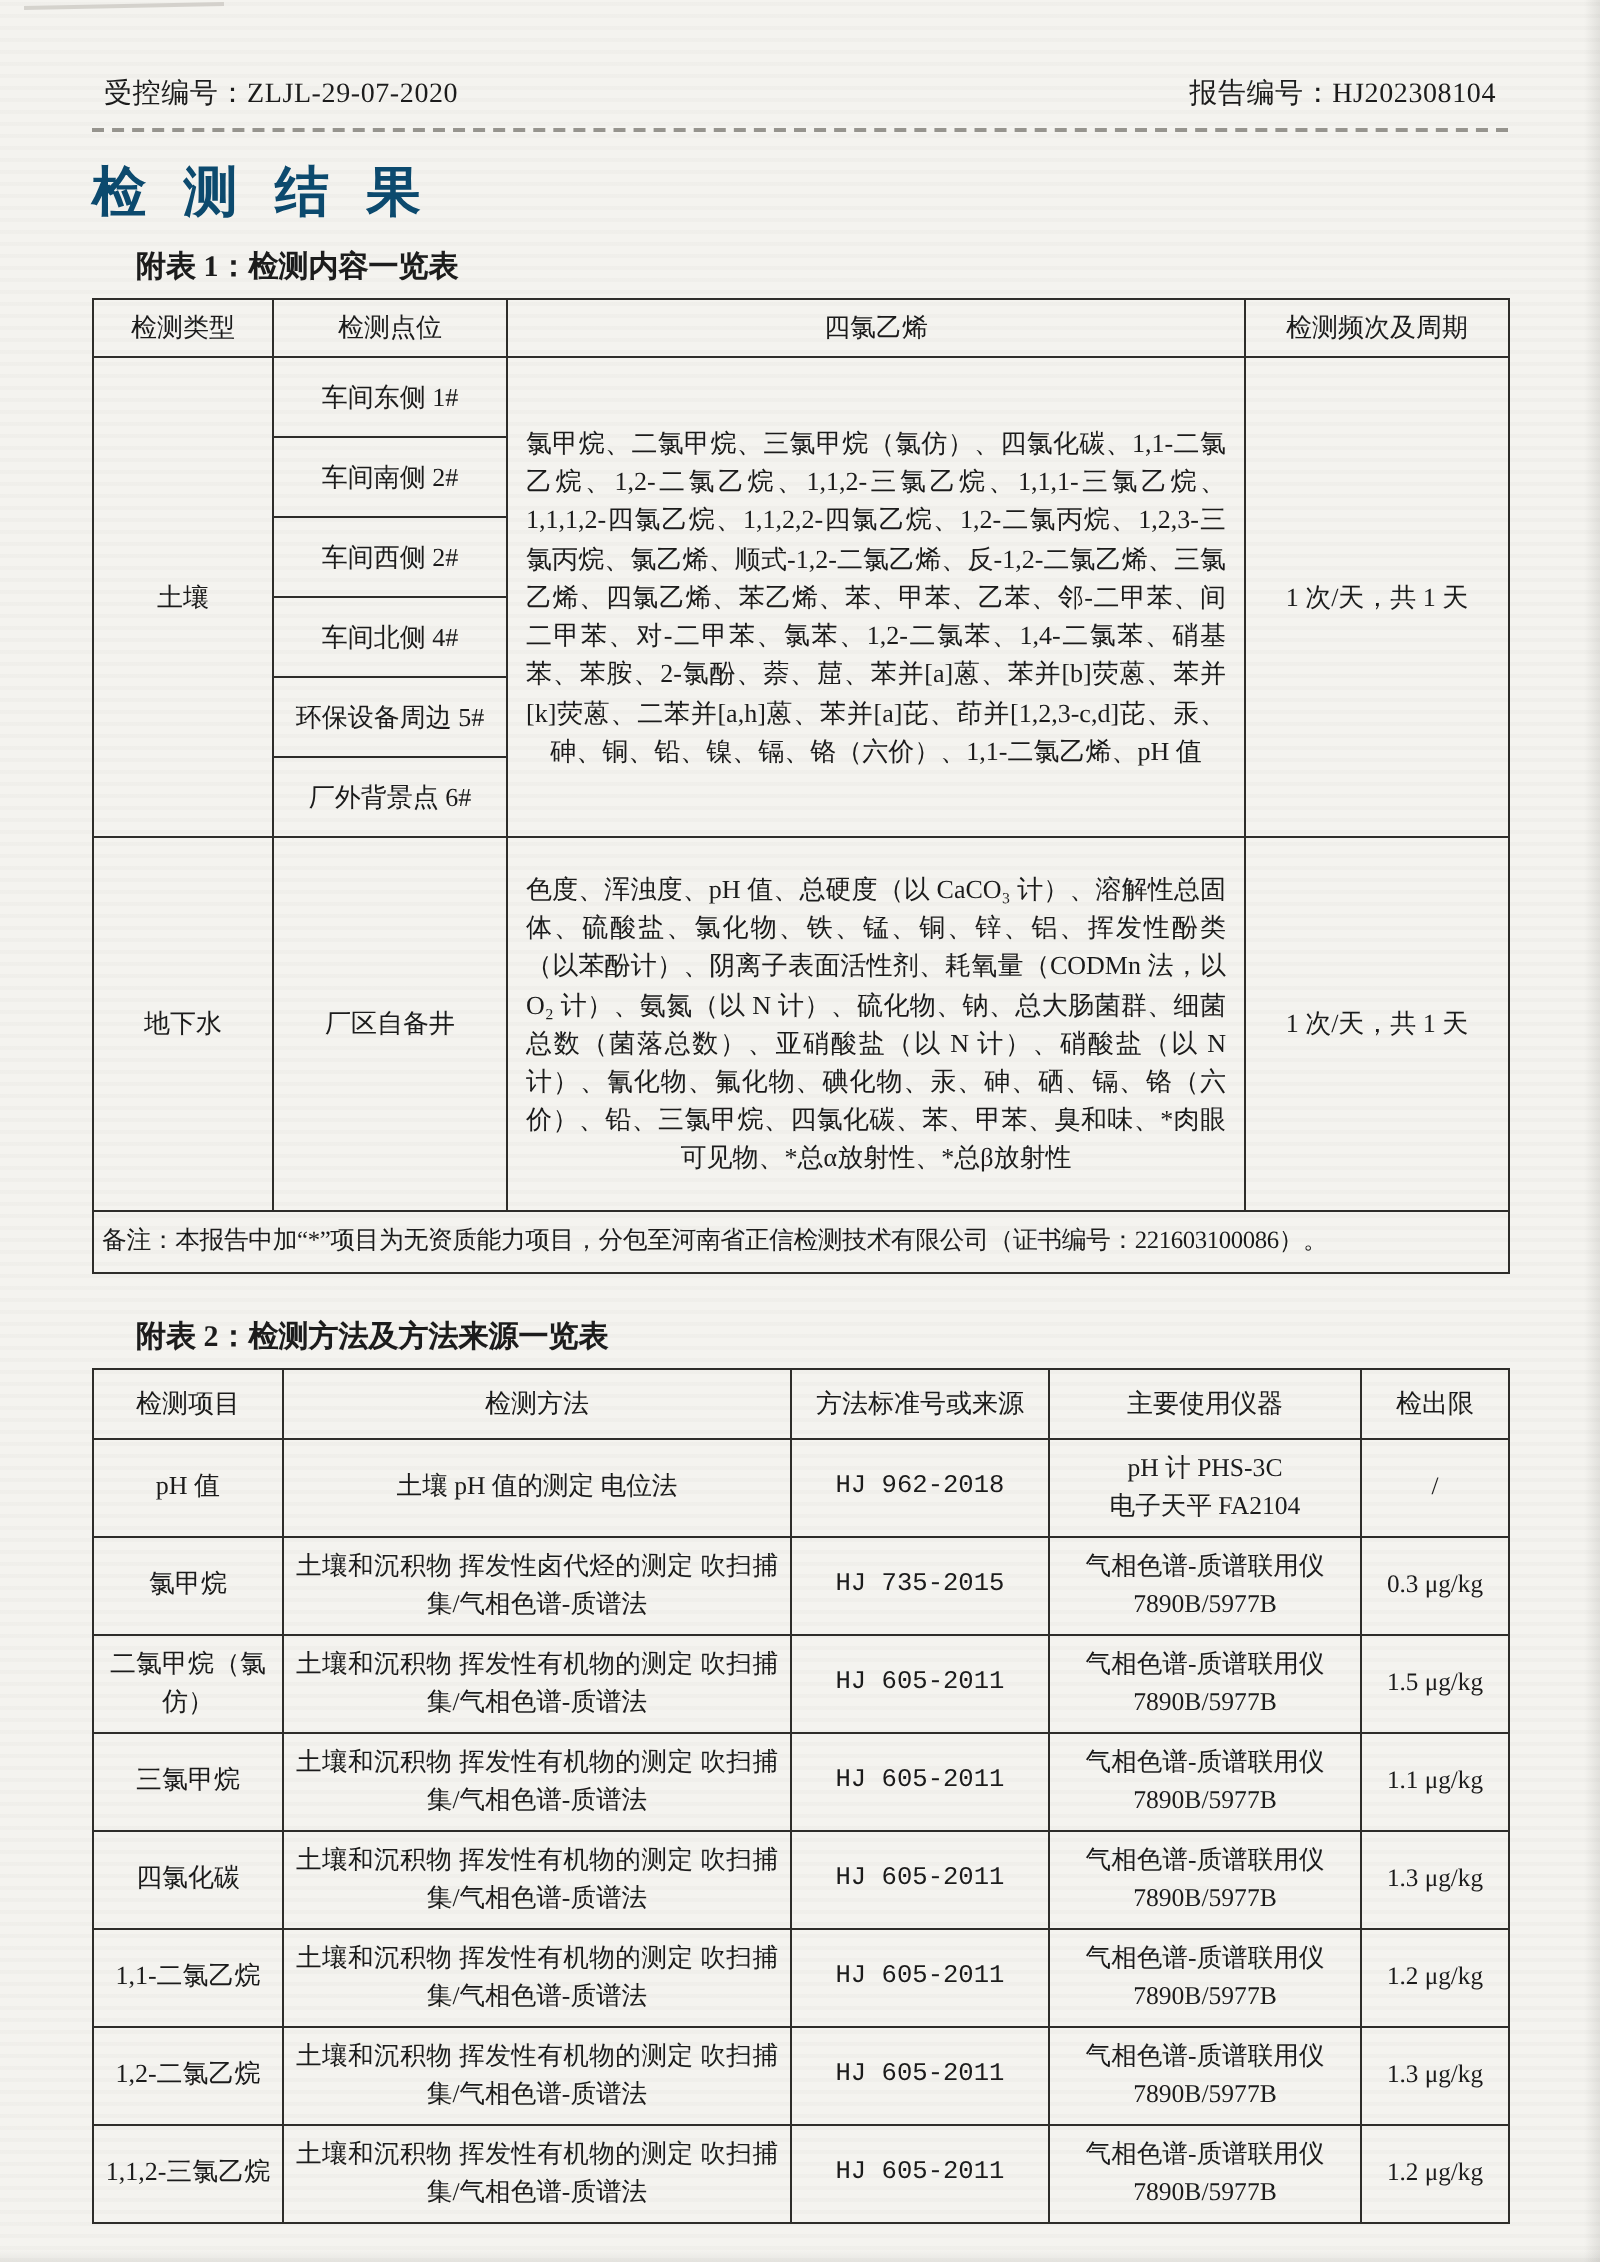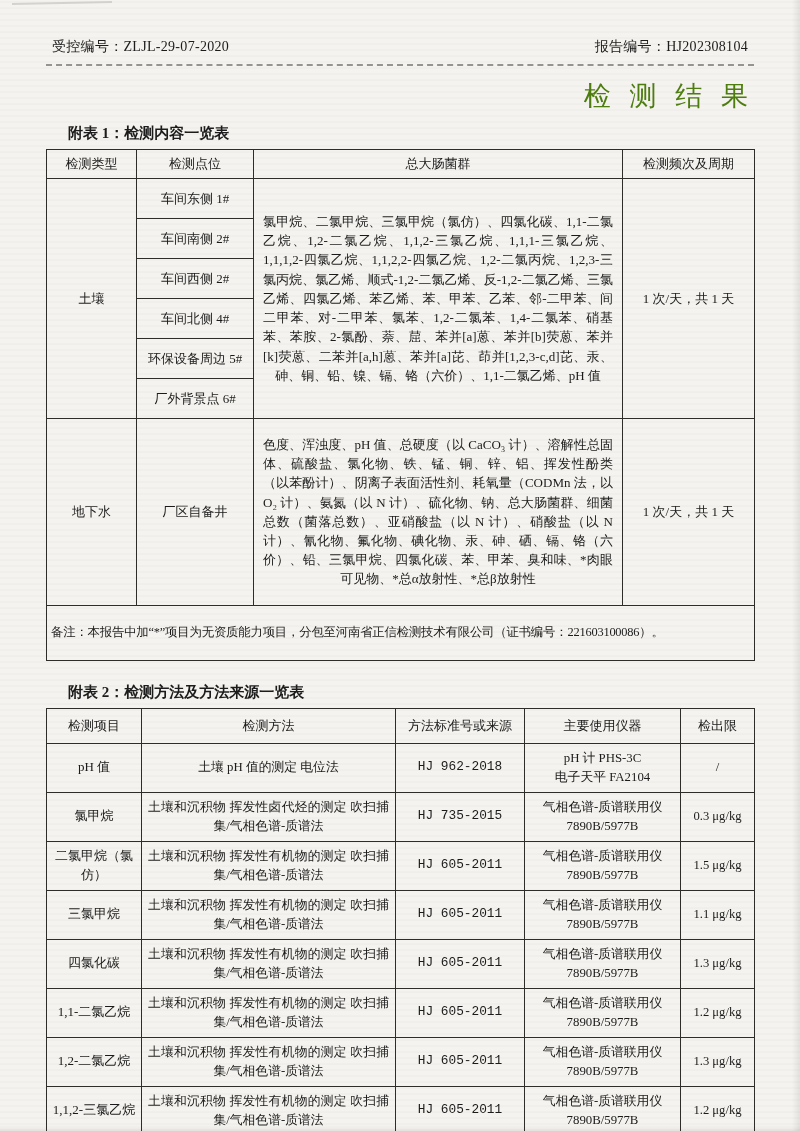--- a/index.html
+++ b/index.html
@@ -28,22 +28,22 @@
     background:#c7c5bf;transform:rotate(-1.2deg);opacity:.7;
   }
   .sheet{position:relative;padding:38px 46px 0 46px;}
   .doc-header{
     display:flex;justify-content:space-between;align-items:flex-end;
     font-size:14px;padding:0 6px 8px 6px;
     border-bottom:2px dashed #96948e;
   }
   .doc-header .num{letter-spacing:0.3px;}
   .title{
-    margin:12px 0 10px 0;text-align:right;
-    font-size:27px;font-weight:normal;letter-spacing:6px;color:#4d7c0f;
+    margin:12px 0 10px 0;text-align:left;
+    font-size:27px;font-weight:bold;letter-spacing:6px;color:#0c4a6e;
   }
   .caption{font-weight:bold;font-size:15px;margin:6px 0 6px 22px;}
   .caption.c2{margin-top:22px;}
   table{width:708px;border-collapse:collapse;table-layout:fixed;background:transparent;}
   td,th{
     border:1.6px solid #2e2d2a;
     padding:2px 6px;
     font-size:13px;font-weight:normal;
     text-align:center;vertical-align:middle;
     color:#1b1b1b;
@@ -52,21 +52,21 @@
   .t1 col.c1{width:90px;} .t1 col.c2{width:117px;}
   .t1 col.c3{width:369px;} .t1 col.c4{width:132px;}
   .t1 tr.head th{height:24px;}
   .t1 tr.point td{height:35px;}
   .t1 td.factors{
     text-align:justify;text-align-last:center;
     line-height:19.2px;padding:16px 9px;
   }
   .t1 td.remark{
     font-size:12.4px;text-align:left;white-space:nowrap;
-    overflow:hidden;height:26px;padding:14px 4px;letter-spacing:-0.2px;
+    overflow:hidden;height:26px;padding:2px 4px;letter-spacing:-0.2px;
   }
   
   .t2 col.c1{width:95px;} .t2 col.c2{width:254px;}
   .t2 col.c3{width:129px;} .t2 col.c4{width:156px;}
   .t2 col.c5{width:74px;}
   .t2 tr.head th{height:30px;}
   .t2 tr.data td{height:44px;line-height:18.5px;}
   .t2 td.item{word-break:break-all;padding:2px 3px;}
   .t2 td.method{
     text-align:justify;text-align-last:center;
@@ -107,21 +107,21 @@
     <colgroup>
         <col class="c1">
         <col class="c2">
         <col class="c3">
         <col class="c4">
       </colgroup>
     <tbody>
       <tr class="head">
         <th>检测类型</th>
         <th>检测点位</th>
-        <th>总大肠菌群</th>
+        <th>四氯乙烯</th>
         <th>检测频次及周期</th>
       </tr>
       <tr class="point">
         <td rowspan="6">土壤</td>
         <td>车间东侧 1#</td>
         <td rowspan="6" class="factors">氯甲烷、二氯甲烷、三氯甲烷（氯仿）、四氯化碳、1,1-二氯乙烷、1,2-二氯乙烷、1,1,2-三氯乙烷、1,1,1-三氯乙烷、1,1,1,2-四氯乙烷、1,1,2,2-四氯乙烷、1,2-二氯丙烷、1,2,3-三氯丙烷、氯乙烯、顺式-1,2-二氯乙烯、反-1,2-二氯乙烯、三氯乙烯、四氯乙烯、苯乙烯、苯、甲苯、乙苯、邻-二甲苯、间二甲苯、对-二甲苯、氯苯、1,2-二氯苯、1,4-二氯苯、硝基苯、苯胺、2-氯酚、萘、䓛、苯并[a]蒽、苯并[b]荧蒽、苯并[k]荧蒽、二苯并[a,h]蒽、苯并[a]芘、茚并[1,2,3-c,d]芘、汞、砷、铜、铅、镍、镉、铬（六价）、1,1-二氯乙烯、pH 值</td>
         <td rowspan="6">1 次/天，共 1 天</td>
       </tr>
       <tr class="point">
         <td>车间南侧 2#</td>

